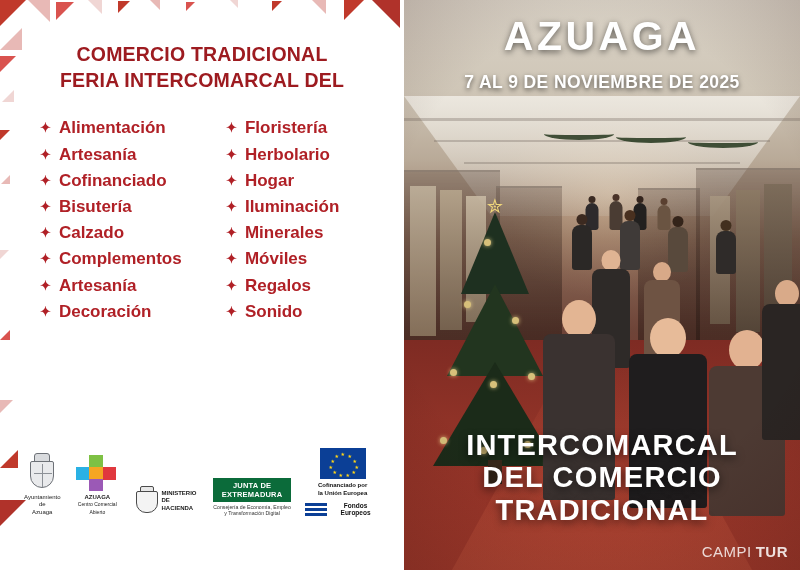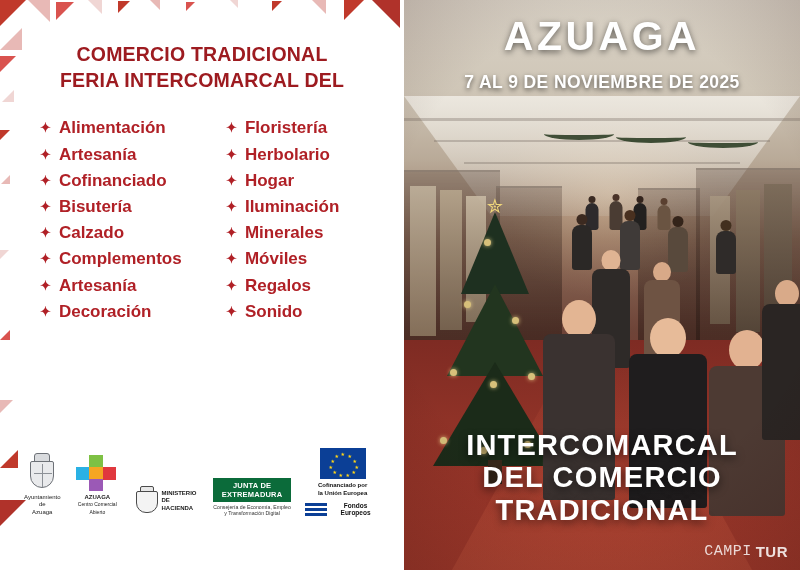--- a/index.html
+++ b/index.html
@@ -340,21 +340,21 @@
   #right-text-bottom .big { display: block; font-size: 30px; }
   #right-text-bottom .big2 { display: block; font-size: 29px; }
   #watermark {
     position: absolute; right: 12px; bottom: 10px;
     z-index: 7;
     color: rgba(255,255,255,0.85);
     font-size: 15px;
     letter-spacing: 0.5px;
     display: flex; align-items: center; gap: 4px;
   }
-  #watermark .wm-a { font-weight: normal; opacity: .95; font-family: Liberation Mono, monospace; }
+  #watermark .wm-a { font-weight: normal; opacity: .95; }
   #watermark .wm-b { font-weight: bold; }
 </style>
 </head>
 <body>
 
 <div id="poster">
 
   <div id="left-panel">
 
     <div class="confetti">

